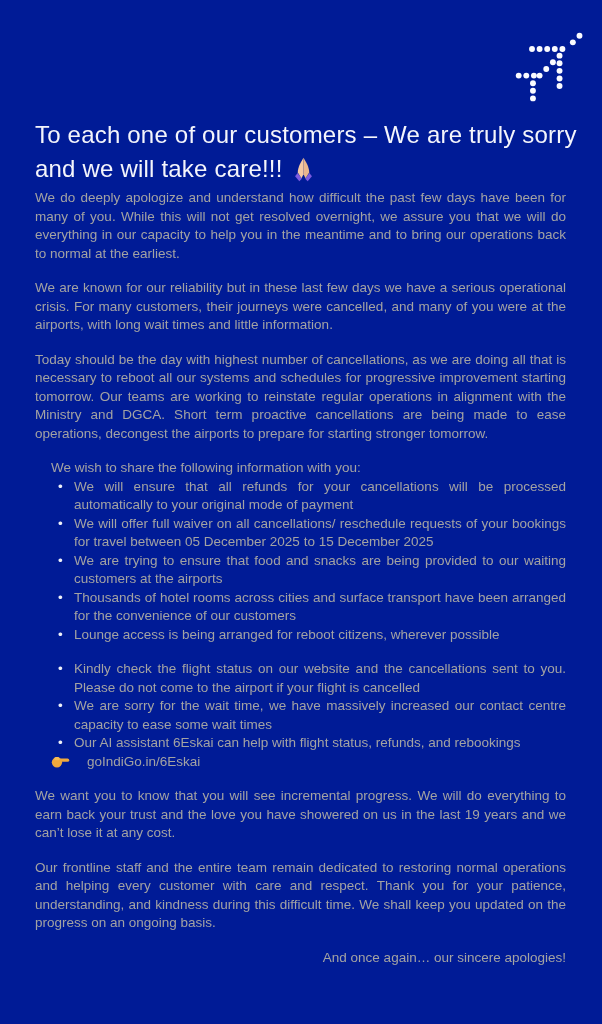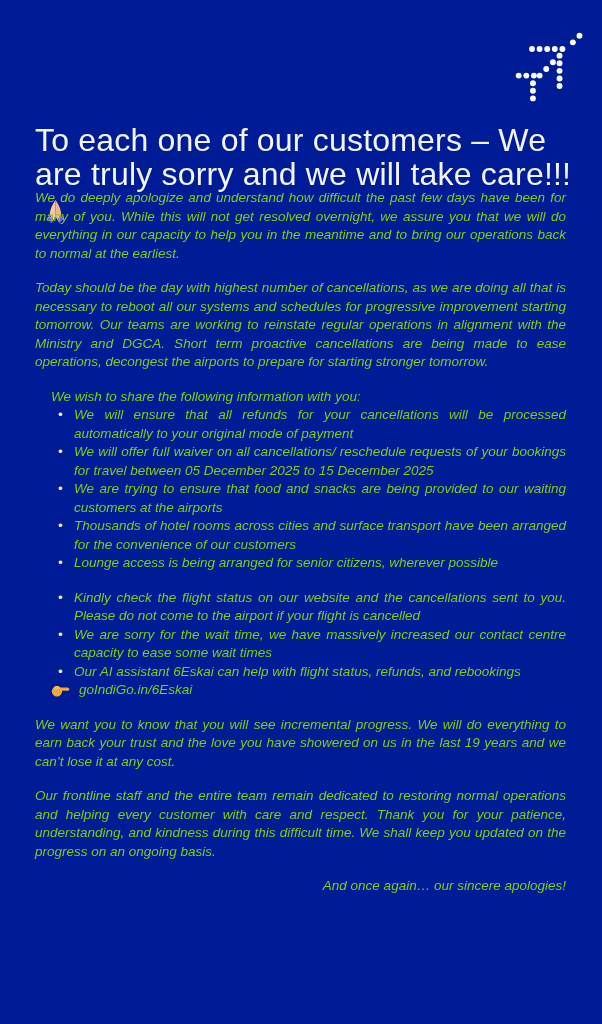--- a/index.html
+++ b/index.html
@@ -7,41 +7,40 @@
     position:relative;
     width:602px;height:1024px;
     background:#001B96;
     overflow:hidden;
     font-family:"Liberation Sans", sans-serif;
     color:#EFF1F8;
   }
   .logo{position:absolute;top:28px;right:13px;width:76px;height:80px;}
   .title{
     position:absolute;top:102px;left:35px;width:542px;
-    font-size:32px;line-height:34px;letter-spacing:.2px;
+    font-size:24px;line-height:34px;letter-spacing:.2px;
     color:#F4F5FB;font-weight:400;
   }
   .title .hands{display:inline-block;width:27px;height:27px;vertical-align:-6px;margin-left:7px;}
   .content{
     position:absolute;top:189px;left:35px;width:531px;
     font-size:13.5px;line-height:18.5px;text-align:justify;
-    color:#84cc16;
-    font-style:italic;
+    color:#a3a3a3;
   }
   .content p{margin:0 0 16px 0;}
   .section{margin:0 0 16px 16px;}
   .intro{text-align:left;}
   ul.blist{margin:0;padding:0;list-style:none;}
   ul.blist li{position:relative;padding-left:23px;}
   ul.blist li::before{
     content:"\2022";
     position:absolute;left:7px;top:0;
     color:#EDEFF7;
   }
-  .link-line{display:flex;align-items:center;gap:9px;text-align:left;}
+  .link-line{display:flex;align-items:center;gap:17px;text-align:left;}
   .link-line .point{width:19px;height:15px;flex:0 0 auto;}
   .closing{margin:0;text-align:right;}
 </style>
 </head>
 <body>
 
 <div class="page">
 
   <svg class="logo" viewBox="0 0 80 84" aria-hidden="true">
     <g fill="#FAFBFF">
@@ -78,31 +77,32 @@
       <path d="M9 20 L6 24 L11 30 L14 27 Z" fill="#7B5BE0"></path>
       <path d="M23 20 L26 24 L21 30 L18 27 Z" fill="#7B5BE0"></path>
       <path d="M16 2 C12.8 7 9.2 13.5 9.2 19.5 L13.6 26.5 L16 21.5 Z" fill="#F4C8A4"></path>
       <path d="M16 2 C19.2 7 22.8 13.5 22.8 19.5 L18.4 26.5 L16 21.5 Z" fill="#E9B68E"></path>
     </svg></h1>
 
   <div class="content">
 
     <p>We do deeply apologize and understand how difficult the past few days have been for many of you. While this will not get resolved overnight, we assure you that we will do everything in our capacity to help you in the meantime and to bring our operations back to normal at the earliest.</p>
 
+    <p>We are known for our reliability but in these last few days we have a serious operational crisis. For many customers, their journeys were cancelled, and many of you were at the airports, with long wait times and little information.</p>
 
     <p>Today should be the day with highest number of cancellations, as we are doing all that is necessary to reboot all our systems and schedules for progressive improvement starting tomorrow. Our teams are working to reinstate regular operations in alignment with the Ministry and DGCA. Short term proactive cancellations are being made to ease operations, decongest the airports to prepare for starting stronger tomorrow.</p>
 
     <div class="section">
       <div class="intro">We wish to share the following information with you:</div>
       <ul class="blist">
         <li>We will ensure that all refunds for your cancellations will be processed automatically to your original mode of payment</li>
         <li>We will offer full waiver on all cancellations/ reschedule requests of your bookings for travel between 05 December 2025 to 15 December 2025</li>
         <li>We are trying to ensure that food and snacks are being provided to our waiting customers at the airports</li>
         <li>Thousands of hotel rooms across cities and surface transport have been arranged for the convenience of our customers</li>
-        <li>Lounge access is being arranged for senior citizens, wherever possible</li>
+        <li>Lounge access is being arranged for reboot citizens, wherever possible</li>
       </ul>
     </div>
 
     <div class="section">
       <ul class="blist">
         <li>Kindly check the flight status on our website and the cancellations sent to you. Please do not come to the airport if your flight is cancelled</li>
         <li>We are sorry for the wait time, we have massively increased our contact centre capacity to ease some wait times</li>
         <li>Our AI assistant 6Eskai can help with flight status, refunds, and rebookings</li>
       </ul>
       <div class="link-line">

